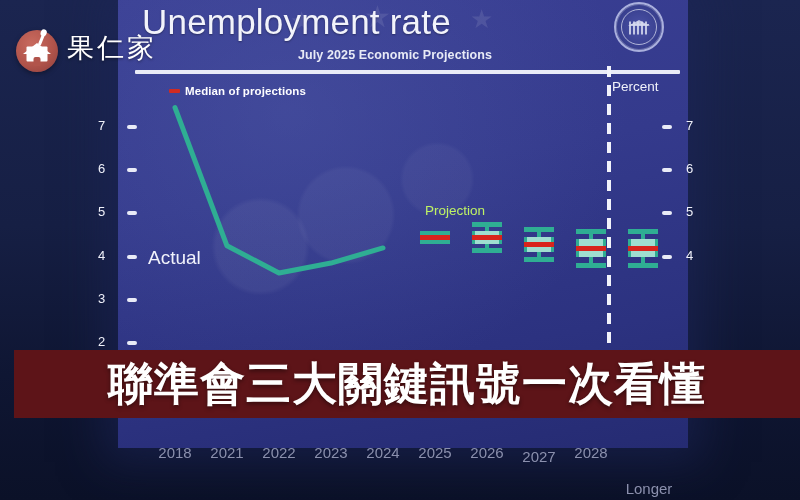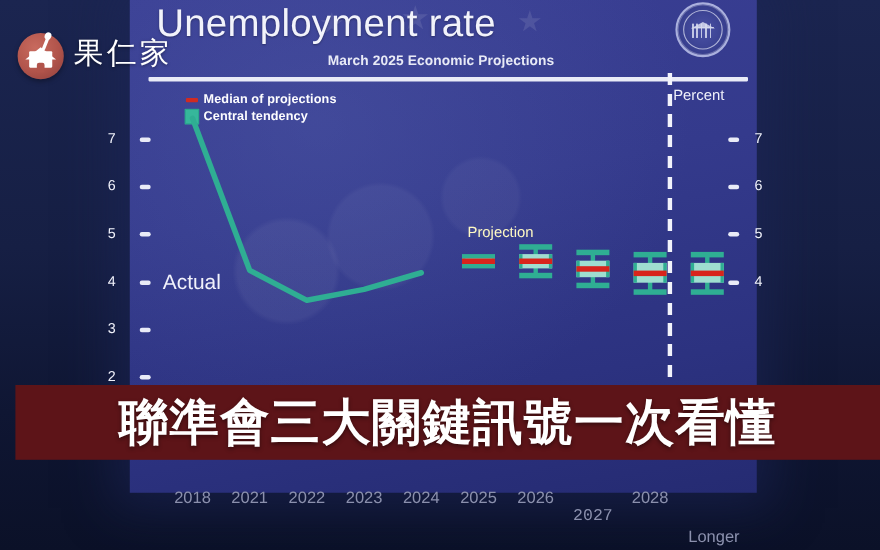--- a/index.html
+++ b/index.html
@@ -113,21 +113,21 @@
   .sym-range i{position:absolute;left:4.5px;top:0;width:2px;height:13px;background:#36b79b;}
   .sym-range i.t{left:1px;top:0;width:9px;height:2px;}
   .sym-range i.b{left:1px;top:11px;width:9px;height:2px;}
   .legend-label{font-size:11.5px;color:#fdfdff;font-weight:700;letter-spacing:.1px;}
 
   
   .axis-label{position:absolute;font-size:13px;color:#f0f1fa;font-weight:400;}
   .tick{position:absolute;width:10px;height:4px;background:#e9ebf7;border-radius:2px;}
   .percent{position:absolute;left:612px;top:79px;font-size:13.5px;color:#f0f1fa;}
   .actual-label{position:absolute;left:148px;top:247px;font-size:19px;color:#f1f2fb;}
-  .projection-label{position:absolute;left:425px;top:203px;font-size:13.5px;color:#fef9c3;}
+  .projection-label{position:absolute;left:425px;top:203px;font-size:13.5px;color:#bef264;}
 
   .dashline{
     position:absolute;left:607px;top:66px;width:4px;height:318px;
     background:repeating-linear-gradient(180deg,#f2f3fb 0 11px,rgba(0,0,0,0) 11px 19px);
   }
 
   .xlabels{position:absolute;left:135px;top:444px;width:560px;height:44px;}
   .xlab{
     position:absolute;font-size:15px;color:#8b90ad;text-align:center;
     transform:translateX(-50%);white-space:nowrap;line-height:17px;
@@ -168,21 +168,21 @@
 
   <div class="bg-dark"></div>
 
   <div class="fed-panel">
     <span class="star" style="left:172px;top:8px;">★</span>
     <span class="star" style="left:246px;top:2px;font-size:30px;">★</span>
     <span class="star" style="left:352px;top:6px;">★</span>
   </div>
 
   <div class="title">Unemployment rate</div>
-  <div class="subtitle">March 2025 Economic Projections</div>
+  <div class="subtitle">July 2025 Economic Projections</div>
   <div class="hrule"></div>
 
   <div class="seal">
     <div class="ring"></div>
     <div class="pedi"></div>
     <div class="bldg"></div>
   </div>
 
   <div class="logo-wrap">
     <div class="logo-circle">
@@ -193,26 +193,20 @@
     </div>
     <div class="logo-text">果仁家</div>
   </div>
 
   <div class="legend">
     <div class="legend-row">
       <span class="legend-sym">
           <i class="sym-median"></i>
         </span>
       <span class="legend-label">Median of projections</span>
-    </div>
-    <div class="legend-row">
-      <span class="legend-sym">
-          <i class="sym-central"></i>
-        </span>
-      <span class="legend-label">Central tendency</span>
     </div>
   </div>
 
   <div id="axis-layer">
       <div class="tick" style="left: 127px; top: 125px;"></div>
       <div class="axis-label" style="left: 98px; top: 118px;">7</div>
       <div class="tick" style="left: 127px; top: 168.2px;"></div>
       <div class="axis-label" style="left: 98px; top: 161.2px;">6</div>
       <div class="tick" style="left: 127px; top: 211.4px;"></div>
       <div class="axis-label" style="left: 98px; top: 204.4px;">5</div>
@@ -270,21 +264,21 @@
     </div>
 
   <div class="xlabels" id="xlabels">
       <div class="xlab" style="left: 40px; top: 0px;">2018</div>
       <div class="xlab" style="left: 92px; top: 0px;">2021</div>
       <div class="xlab" style="left: 144px; top: 0px;">2022</div>
       <div class="xlab" style="left: 196px; top: 0px;">2023</div>
       <div class="xlab" style="left: 248px; top: 0px;">2024</div>
       <div class="xlab" style="left: 300px; top: 0px;">2025</div>
       <div class="xlab" style="left: 352px; top: 0px;">2026</div>
-      <div class="xlab" style="left: 404px; top: 17px; font-family: Liberation Mono, monospace;">2027</div>
+      <div class="xlab" style="left: 404px; top: 4px;">2027</div>
       <div class="xlab" style="left: 456px; top: 0px;">2028</div>
       <div class="xlab" style="left: 514px; top: 0px; margin-top: 36px;">Longer<br>run</div>
     </div>
 
 
   <div class="banner2">
     <div class="txt">聯準會三大關鍵訊號一次看懂</div>
   </div>
 
 </div>

